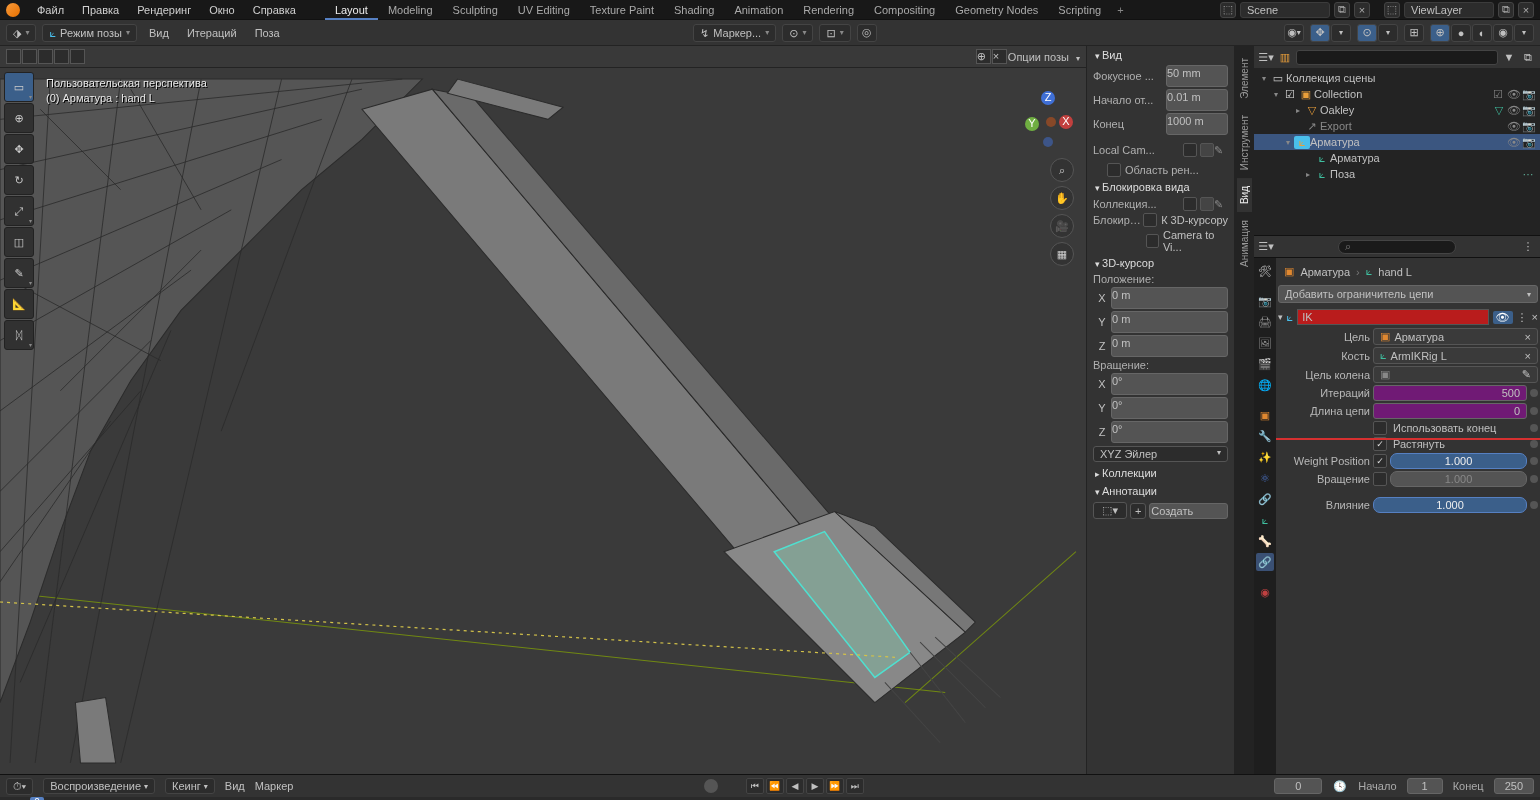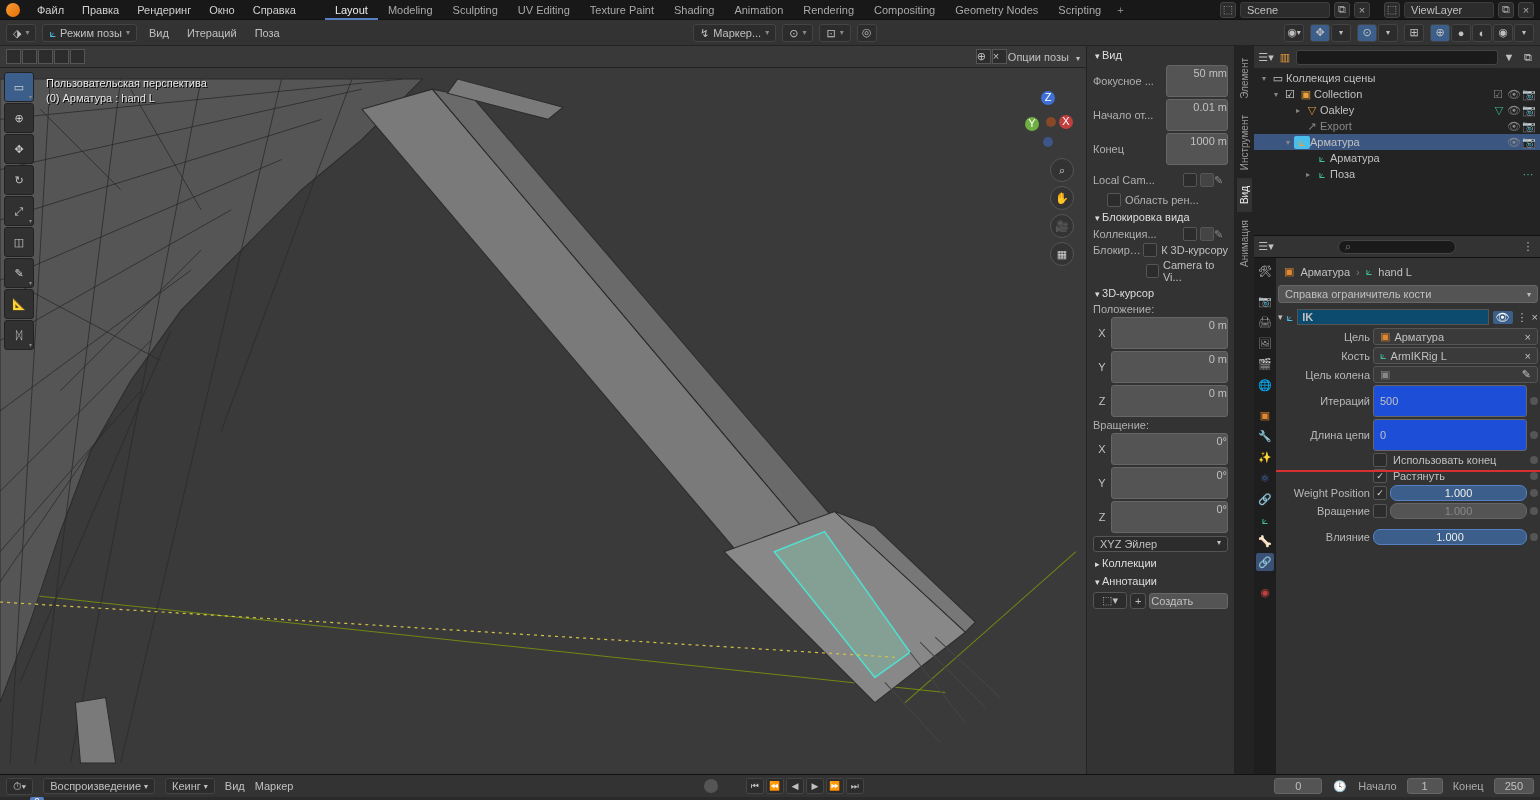--- a/index.html
+++ b/index.html
@@ -49,21 +49,21 @@
 .nav-col { position:absolute; top:90px; right:12px; display:flex; flex-direction:column; gap:4px; z-index:20; }
 .nav-col .nbtn { width:24px; height:24px; background:rgba(50,50,50,0.8); border:1px solid #555; border-radius:12px; display:flex; align-items:center; justify-content:center; color:#ccc; }
 
 
 .npanel { width:148px; background:#333; border-left:1px solid #232323; overflow-y:auto; font-size:11px; }
 .npanel .sect-hdr { padding:3px 8px; color:#ddd; }
 .npanel .sect-hdr::before { content:"▾ "; font-size:9px; }
 .npanel .sect-hdr.collapsed::before { content:"▸ "; }
 .npanel .row { display:flex; align-items:center; padding:1px 6px; }
 .npanel .row .rl { flex:1; color:#b0b0b0; overflow:hidden; text-overflow:ellipsis; white-space:nowrap; }
-.npanel .row .rv { width:62px; background:#545454; border:1px solid #666; border-radius:3px; text-align:right; height:32px; line-height:14px; }
+.npanel .row .rv { width:62px; background:#545454; border:1px solid #666; border-radius:3px; text-align:left; height:22px; line-height:14px; }
 .npanel .checkbox { width:14px; height:14px; background:#2c2c2c; border:1px solid #555; border-radius:2px; }
 .npanel .selectw { background:#2c2c2c; border:1px solid #555; border-radius:3px; padding:1px 6px; margin:2px 6px; display:flex; justify-content:space-between; }
 .npanel .ann-row { display:flex; gap:3px; padding:2px 6px; align-items:center; }
 .npanel .ann-row .abt { background:#2c2c2c; border:1px solid #555; border-radius:3px; padding:1px 8px; }
 .npanel .ann-row .create { flex:1; text-align:left; background:#545454; border:1px solid #666; border-radius:3px; padding:1px; }
 
 
 .rightcol { width:286px; background:#2a2a2a; display:flex; flex-direction:column; }
 
 
@@ -87,25 +87,25 @@
 
 .props { flex:1; display:flex; }
 .props-tabs { width:22px; background:#1e1e1e; display:flex; flex-direction:column; padding:4px 0; gap:3px; align-items:center; }
 .props-tabs .ptab { width:18px; height:18px; display:flex; align-items:center; justify-content:center; border-radius:2px; font-size:11px; }
 .props-tabs .ptab.active { background:#3a5074; }
 .props-body { flex:1; background:#333; overflow-y:auto; font-size:11px; padding:4px 2px; }
 .props-body .crumb { display:flex; align-items:center; gap:6px; padding:3px 6px; }
 .props-body .crumb .sep { color:#777; }
 .props-body .addbtn { width:100%; background:#545454; border:1px solid #666; border-radius:3px; padding:2px 6px; margin:4px 0; display:flex; justify-content:space-between; align-items:center; }
 .props-body .panel-hdr { display:flex; align-items:center; gap:4px; padding:2px 0; }
-.props-body .panel-hdr .constr-name { flex:1; background:#0c4a6e; border:1px solid #555; border-radius:0; padding:1px 4px;font-weight:bold; }
+.props-body .panel-hdr .constr-name { flex:1; background:#b91c1c; border:1px solid #555; border-radius:0; padding:1px 4px; }
 .props-body .prow { display:flex; align-items:center; padding:1px 0; gap:3px; }
 .props-body .prow .plbl { width:92px; text-align:right; color:#b8b8b8; }
 .props-body .prow .pval { flex:1; background:#3a3a3a; border:1px solid #555; border-radius:3px; padding:1px 6px; display:flex; align-items:center; gap:4px; }
-.props-body .prow .pvaln { flex:1; background:#1d4ed8; border:1px solid #666; border-radius:3px; padding:9px 6px; text-align:left; }
+.props-body .prow .pvaln { flex:1; background:#701a75; border:1px solid #666; border-radius:3px; padding:1px 6px; text-align:right; }
 .props-body .prow .slider { flex:1; background:#3b5f8a; border:1px solid #5680c2; border-radius:7px; padding:1px 6px; text-align:center; color:#eee; }
 .props-body .prow .slider.dim { background:#545454; border-color:#666; color:#888; }
 .props-body .prow .cb { width:14px; height:14px; background:#2c2c2c; border:1px solid #555; border-radius:2px; display:flex; align-items:center; justify-content:center; font-size:9px; }
 .props-body .prow .cb.checked::after { content:"✓"; color:#ddd; }
 .props-body .prow .dot { width:8px; height:8px; background:#555; border-radius:50%; }
 .red-underline { position:relative; }
 .red-underline::after { content:""; position:absolute; left:-4px; right:-4px; bottom:-4px; height:2px; background:#d63030; }
 
 .timeline { height:56px; background:#232323; display:flex; flex-direction:column; border-top:1px solid #111; }
 .tl-hdr { height:22px; background:#333; display:flex; align-items:center; padding:0 6px; gap:10px; }
@@ -505,21 +505,21 @@
       </div>
       <div class="props-body">
         <div class="crumb">
           <span style="color:#e08830">▣</span>
             <span>Арматура</span>
           <span class="sep">›</span>
           <span style="color:#3fbf9f">⟀</span>
             <span>hand L</span>
         </div>
         <div class="addbtn">
-            <span>Справка ограничитель кости</span>
+            <span>Добавить ограничитель цепи</span>
             <span style="font-size:8px">▾</span>
           </div>
         <div class="panel-hdr">
           <span style="font-size:9px">▾</span>
           <span style="color:#4abfec">⟀</span>
           <div class="constr-name">IK</div>
           <span style="background:#3b5f8a;border-radius:2px;padding:0 3px;color:#fff">👁</span>
           <span>⋮</span>
           <span>×</span>
         </div>

